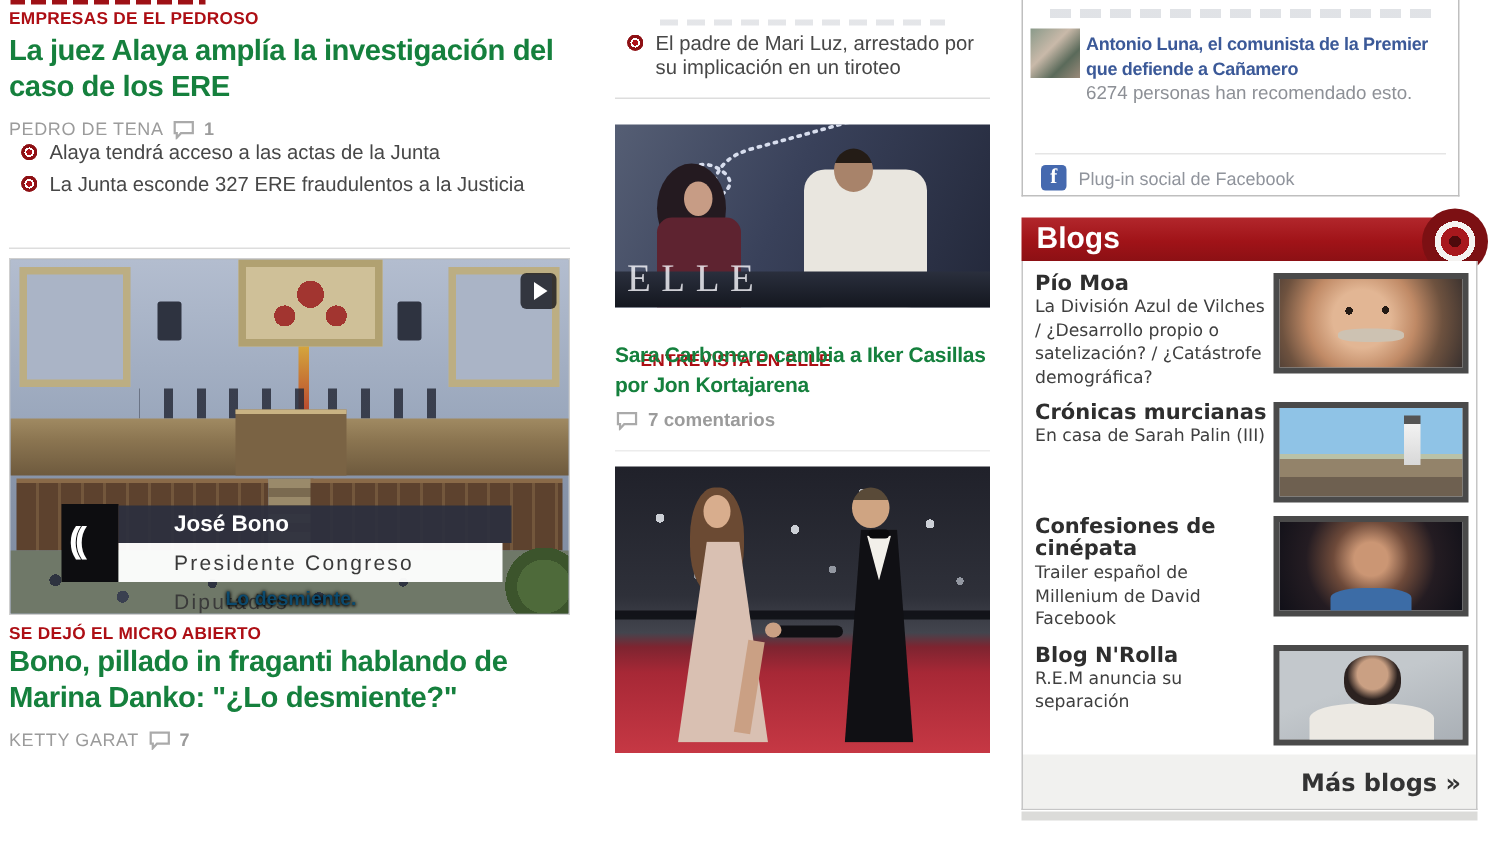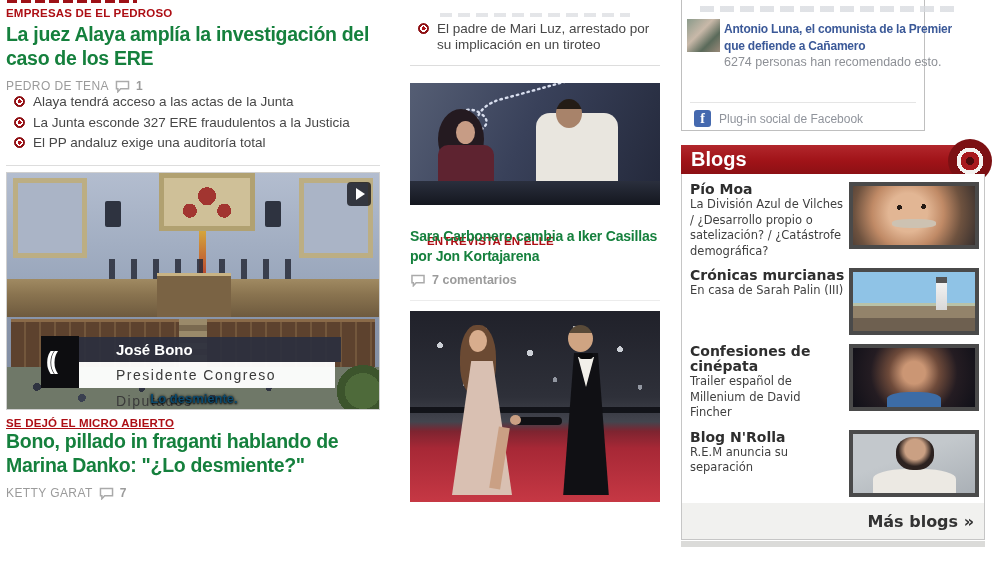--- a/index.html
+++ b/index.html
@@ -70,21 +70,21 @@
              display:flex; align-items:center; justify-content:center; cursor:pointer; }
   .playbtn span { width:0; height:0; border-left:9px solid #fff; border-top:6px solid transparent; border-bottom:6px solid transparent; margin-left:3px; }
   .quotebox { left:34px; top:163px; width:38px; height:52px; background:#0d0d10; color:#fff;
               font-size:24px; font-weight:bold; letter-spacing:-4px; line-height:50px; padding-left:5px; }
   .cap-name { left:72px; top:164px; width:262px; height:25px; background:rgba(44,47,62,.93);
               color:#fff; font-weight:bold; font-size:15px; line-height:25px; padding-left:37px; }
   .cap-role { left:72px; top:189px; width:256px; height:26px; background:rgba(255,255,255,.96);
               color:#3a3a3a; font-size:14px; line-height:26px; letter-spacing:1.5px; padding-left:37px; }
   .cap-sub  { left:0; top:218px; width:374px; text-align:center; color:#0c4a6e; font-weight:bold;
               font-size:13px; text-shadow:0 1px 2px #000, 0 0 3px #000; }
-  .kick2 { top:417px; left:0;text-decoration:underline; }
+  .kick2 { top:417px; left:0; }
   .by2 { top:486px; left:0; }
 
   
   .fragM { left:30px; top:13px; width:190px; height:4px; opacity:.5;
            background:repeating-linear-gradient(90deg,#c9ccd2 0 12px,transparent 12px 18px); }
   .brief { position:absolute; top:21px; left:8px; width:240px; }
   .divM1 { top:65px; left:0; width:250px; }
   .divM2 { top:300px; left:0; width:250px; background:#ececec; }
   .elle { position:absolute; top:83px; left:0; width:250px; height:122px; overflow:hidden; cursor:pointer;
           background:linear-gradient(115deg,#555e74 0,#39415a 45%,#23283a 100%); }
@@ -123,21 +123,21 @@
   .c-hand { left:100px; top:104px; width:11px; height:10px; border-radius:50%; background:#caa084; }
   .c-tux { left:146px; top:42px; width:60px; height:142px; background:#101014;
            clip-path:polygon(30% 0,70% 0,88% 100%,12% 100%); }
   .c-shirt { left:168px; top:46px; width:16px; height:30px; background:#f2f0ea;
              clip-path:polygon(0 0,100% 0,50% 100%); }
   .c-bow { left:169px; top:42px; width:14px; height:6px; background:#0a0a0c; border-radius:3px; }
   .c-bhead { left:158px; top:14px; width:25px; height:27px; border-radius:50%;
              background:linear-gradient(180deg,#594a38 0 30%,#cfa482 30%); }
 
   
-  .fbbox { position:absolute; top:0; left:0; width:244px; height:131px; background:#fff;
+  .fbbox { position:absolute; top:0; left:0; width:292px; height:131px; background:#fff;
            border:1px solid #bfbfbf; border-top:none; }
   .fbbox > div, .fbbox > a { position:absolute; }
   .fragFB { left:18px; top:6px; width:255px; height:6px; opacity:.75;
             background:repeating-linear-gradient(90deg,#d6d9de 0 14px,transparent 14px 20px); }
   .fb-thumb { left:5px; top:19px; width:33px; height:33px;
               background:linear-gradient(135deg,#8a9a8a 0,#c9b9a9 40%,#5a6a5a 70%,#9a8a7a 100%); }
   .fb-title { left:42px; top:21px; width:244px; font-size:12px; font-weight:bold; color:#3b5998;
               line-height:16.5px; letter-spacing:-.2px; text-decoration:none; cursor:pointer; }
   .fb-sub { left:42px; top:55px; width:244px; font-size:12.5px; color:#8d9096; }
   .fb-div { left:8px; right:8px; top:102px; height:1px; background:#e5e5e5; }
@@ -199,24 +199,20 @@
 
     <div class="bullets">
       <a class="brow">
         <span class="bull"></span>
         <span>Alaya tendrá acceso a las actas de la Junta</span>
       </a>
       <a class="brow">
         <span class="bull"></span>
         <span>La Junta esconde 327 ERE fraudulentos a la Justicia</span>
       </a>
-      <a class="brow">
-        <span class="bull"></span>
-        <span>El PP andaluz exige una auditoría total</span>
-      </a>
     </div>
 
     <div class="divider divL"></div>
 
     <div class="video">
       <div class="v-wall"></div>
       <div class="v-panel-l"></div>
       <div class="v-panel-r"></div>
       <div class="v-sp-l"></div>
       <div class="v-sp-r"></div>
@@ -263,20 +259,21 @@
     <div class="elle">
       <svg style="left:34px;top:-4px;" width="212" height="58" viewBox="0 0 212 58">
         <path d="M6 44 q14 -20 30 -10 q12 8 2 16 q-8 5 -6 -6 q3 -18 26 -24 q30 -8 58 -16 q40 -10 78 -2" fill="none" stroke="#d8deee" stroke-width="2.4" stroke-dasharray="1.5 4" stroke-linecap="round"></path>
       </svg>
       <div class="e-hair"></div>
       <div class="e-face"></div>
       <div class="e-body"></div>
       <div class="m-body"></div>
       <div class="m-head"></div>
       <div class="e-table"></div>
+      <span class="e-mark">ELLE</span>
     </div>
 
     <a class="kick kickM">ENTREVISTA EN ELLE</a>
     <a class="hl hlM">Sara Carbonero cambia a Iker Casillas por Jon Kortajarena</a>
 
     <a class="comM">
       <svg class="bubble" width="16" height="13" viewBox="0 0 16 14">
           <path d="M1.5 1.5 h13 v8 h-8.5 l-3 3.2 v-3.2 h-1.5 z" fill="none" stroke="#aaa" stroke-width="1.6"></path>
         </svg>
       <span>7 comentarios</span>
@@ -337,21 +334,21 @@
           <a class="bdesc">En casa de Sarah Palin (III)</a>
         </div>
         <div class="bthumb t2">
           <div class="t2-lh"></div>
         </div>
       </div>
 
       <div class="bentry">
         <div class="btxt">
           <a class="btitle">Confesiones de cinépata</a>
-          <a class="bdesc">Trailer español de Millenium de David Fincher</a>
+          <a class="bdesc">Trailer español de Millenium de David Facebook</a>
         </div>
         <div class="bthumb t3">
           <div class="t3-shirt"></div>
         </div>
       </div>
 
       <div class="bentry">
         <div class="btxt">
           <a class="btitle">Blog N'Rolla</a>
           <a class="bdesc">R.E.M anuncia su separación</a>

